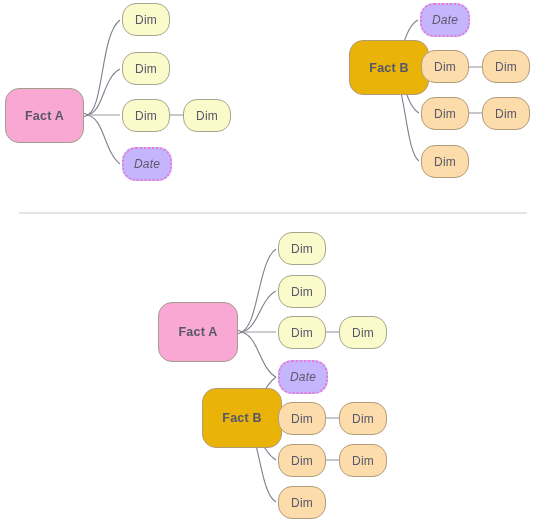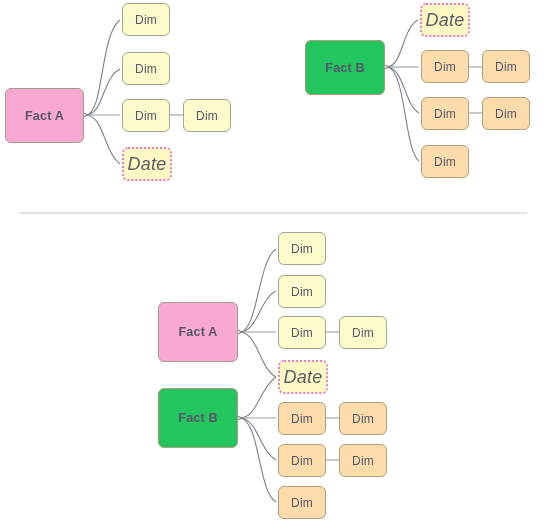--- a/index.html
+++ b/index.html
@@ -23,52 +23,53 @@
   .edges {
     position: absolute;
     left: 0; top: 0;
     width: 544px;
     height: 530px;
     pointer-events: none;
   }
   .node {
     position: absolute;
     box-sizing: border-box;
-    border-radius: 6px;
+    border-radius: 14px;
     display: flex;
     align-items: center;
     justify-content: center;
     text-align: center;
     color: #57566b;
     letter-spacing: 0.2px;
   }
   .node.fact {
     background: #f9a8d4;
     border: 1px solid #a0a08a;
     font-weight: bold;
     font-size: 12.5px;
   }
   .node.fact.orange {
-    background: #22c55e;
+    background: #eab308;
     border: 1px solid #b09a7a;
+    margin-left: 44px;
   }
   .node.dim {
     background: #fafacb;
     border: 1px solid #a6a690;
     font-size: 12px;
     font-weight: normal;
   }
   .node.dim.orange {
     background: #fcdcab;
     border: 1px solid #b29c7c;
   }
   .node.date {
-    background: #fef9c3;
+    background: #c4b5fd;
     border: 2px dotted #e67ad6;
-    font-size: 18px;
+    font-size: 12px;
     font-style: italic;
     color: #5e5a6b;
   }
   .divider {
     position: absolute;
     height: 2px;
     background: #e3e3ea;
     border: 0;
     margin: 0;
   }

